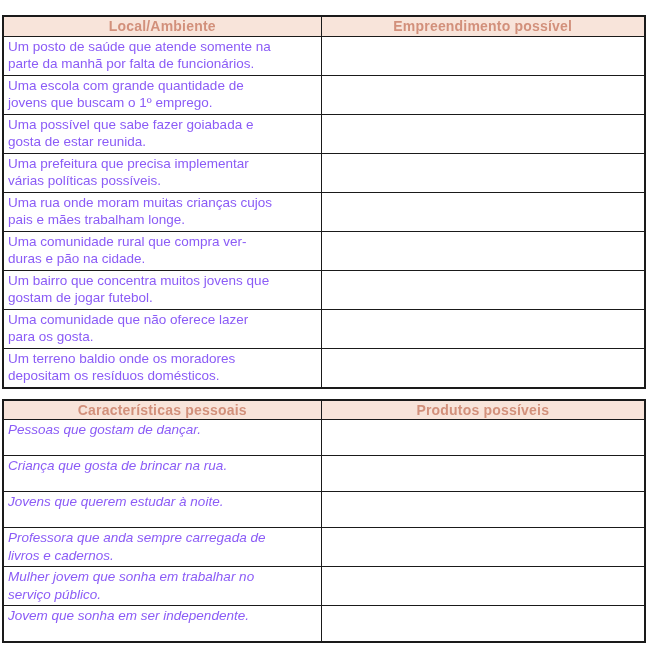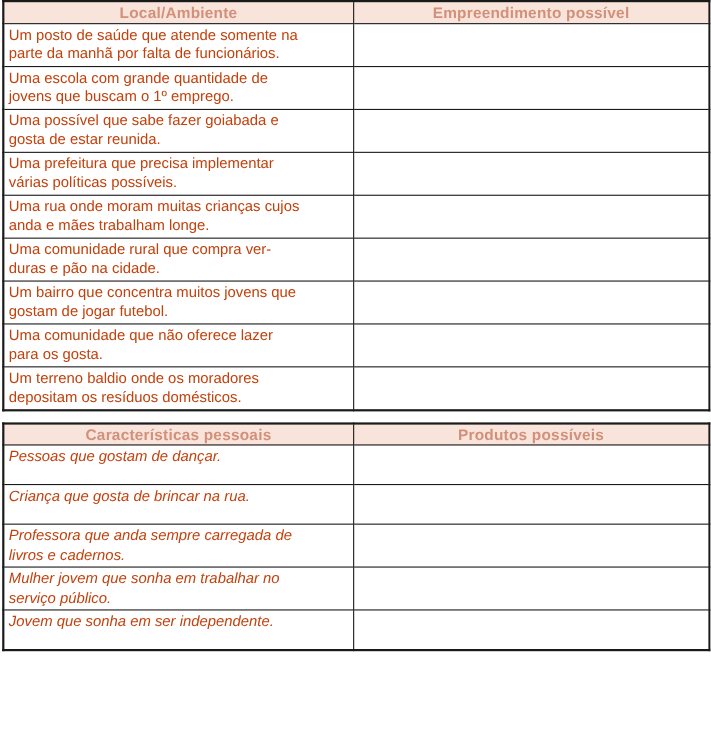--- a/index.html
+++ b/index.html
@@ -32,23 +32,23 @@
     height: 20px;
     text-align: center;
     vertical-align: middle;
     letter-spacing: 0.2px;
   }
   td.desc {
     white-space: pre-line;
     font-size: 13.5px;
     line-height: 17.5px;
     padding: 1px 4px 2px 4px;
-    color: #c2410c;
+    color: #8b5cf6;
   }
-  #table1 { margin-top: 0; }
+  #table1 { margin-top: 15px; }
   #table1 td { height: 37px; }
   #table2 { margin-top: 10px; }
   #table2 td { height: 36px; font-style: italic; }
 </style>
 </head>
 <body>
 
 <div class="page">
 
   <table class="worksheet" id="table1">
@@ -76,21 +76,21 @@
 gosta de estar reunida.</td>
       <td class="answer"></td>
     </tr>
     <tr>
       <td class="desc">Uma prefeitura que precisa implementar
 várias políticas possíveis.</td>
       <td class="answer"></td>
     </tr>
     <tr>
       <td class="desc">Uma rua onde moram muitas crianças cujos
-anda e mães trabalham longe.</td>
+pais e mães trabalham longe.</td>
       <td class="answer"></td>
     </tr>
     <tr>
       <td class="desc">Uma comunidade rural que compra ver-
 duras e pão na cidade.</td>
       <td class="answer"></td>
     </tr>
     <tr>
       <td class="desc">Um bairro que concentra muitos jovens que
 gostam de jogar futebol.</td>
@@ -121,20 +121,24 @@
     </tr>
     <tr>
       <td class="desc">Pessoas que gostam de dançar.</td>
       <td class="answer"></td>
     </tr>
     <tr>
       <td class="desc">Criança que gosta de brincar na rua.</td>
       <td class="answer"></td>
     </tr>
     <tr>
+      <td class="desc">Jovens que querem estudar à noite.</td>
+      <td class="answer"></td>
+    </tr>
+    <tr>
       <td class="desc">Professora que anda sempre carregada de
 livros e cadernos.</td>
       <td class="answer"></td>
     </tr>
     <tr>
       <td class="desc">Mulher jovem que sonha em trabalhar no
 serviço público.</td>
       <td class="answer"></td>
     </tr>
     <tr>

